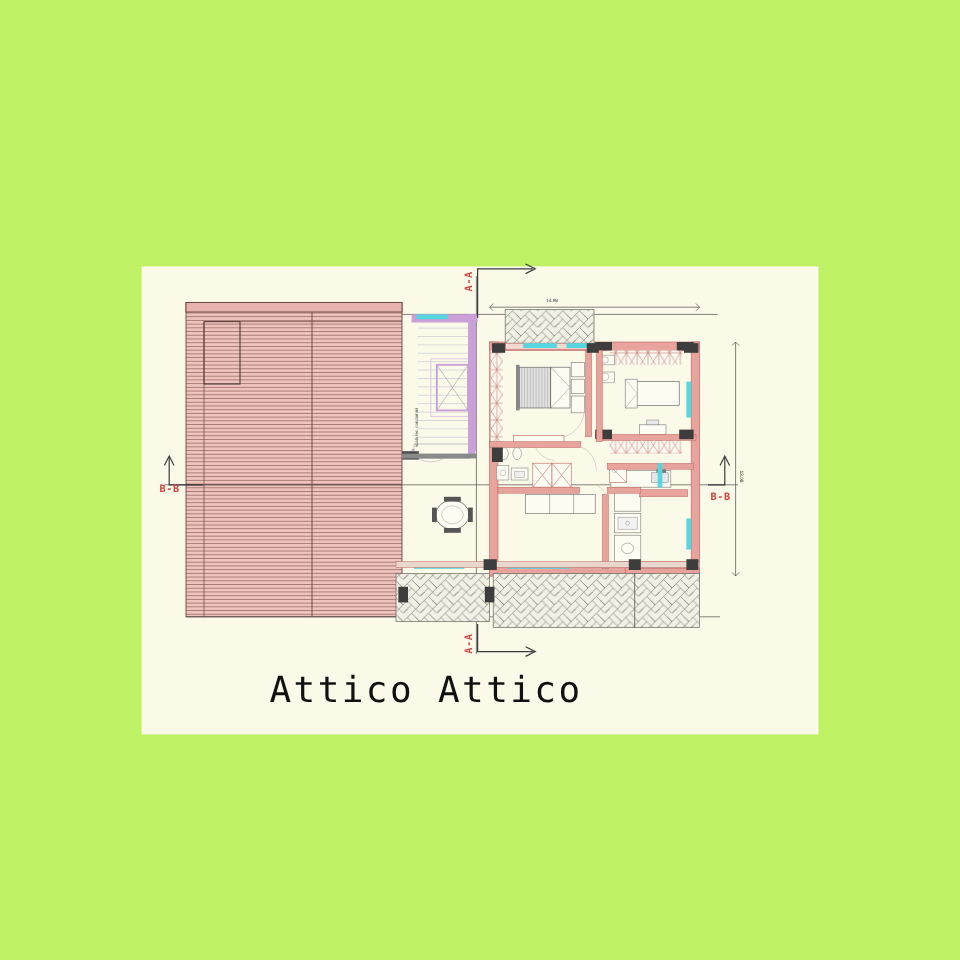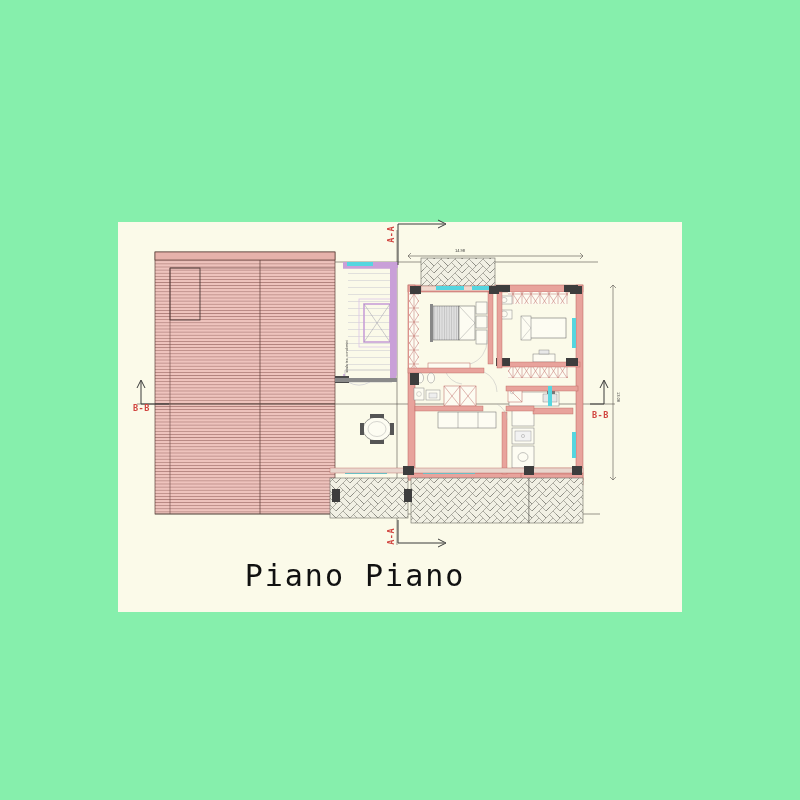--- a/index.html
+++ b/index.html
@@ -1,19 +1,19 @@
 <!DOCTYPE html>
 <html><head>
 <meta charset="utf-8">
 <style>
   html,body{margin:0;padding:0;background:#ffffff;}
   body{width:800px;height:800px;overflow:hidden;
        font-family:"Liberation Sans",sans-serif;}
 
-  #page{position:relative;width:800px;height:800px;background:#86efac;}
+  #page{position:relative;width:800px;height:800px;background:#bef264;}
 
   
   #canvas{position:absolute;left:118px;top:222px;width:564px;height:390px;
           background:#fbfae9;}
 
   #plan{position:absolute;left:0;top:0;width:800px;height:800px;}
 
   
   #title{position:absolute;left:205px;top:558px;width:300px;
          font-family:"DejaVu Sans Mono","Liberation Mono",monospace;
@@ -307,15 +307,15 @@
   <div class="secmark vert" style="left:386px;top:226px;">A-A</div>
   <div class="secmark vert" style="left:386px;top:528px;">A-A</div>
   <div class="secmark" style="left:133px;top:403px;">B-B</div>
   <div class="secmark" style="left:592px;top:410px;">B-B</div>
 
   <div class="dimtext" style="left:455px;top:248px;">14.98</div>
   <div class="dimtext vert" style="left:616px;top:392px;">13.08</div>
 
   <div class="roomlabel" style="left:345px;top:340px;">scala tec. condomini</div>
 
-  <div id="title">Piano Piano</div>
+  <div id="title">Attico Attico</div>
 
 </div>
 
 </body></html>

